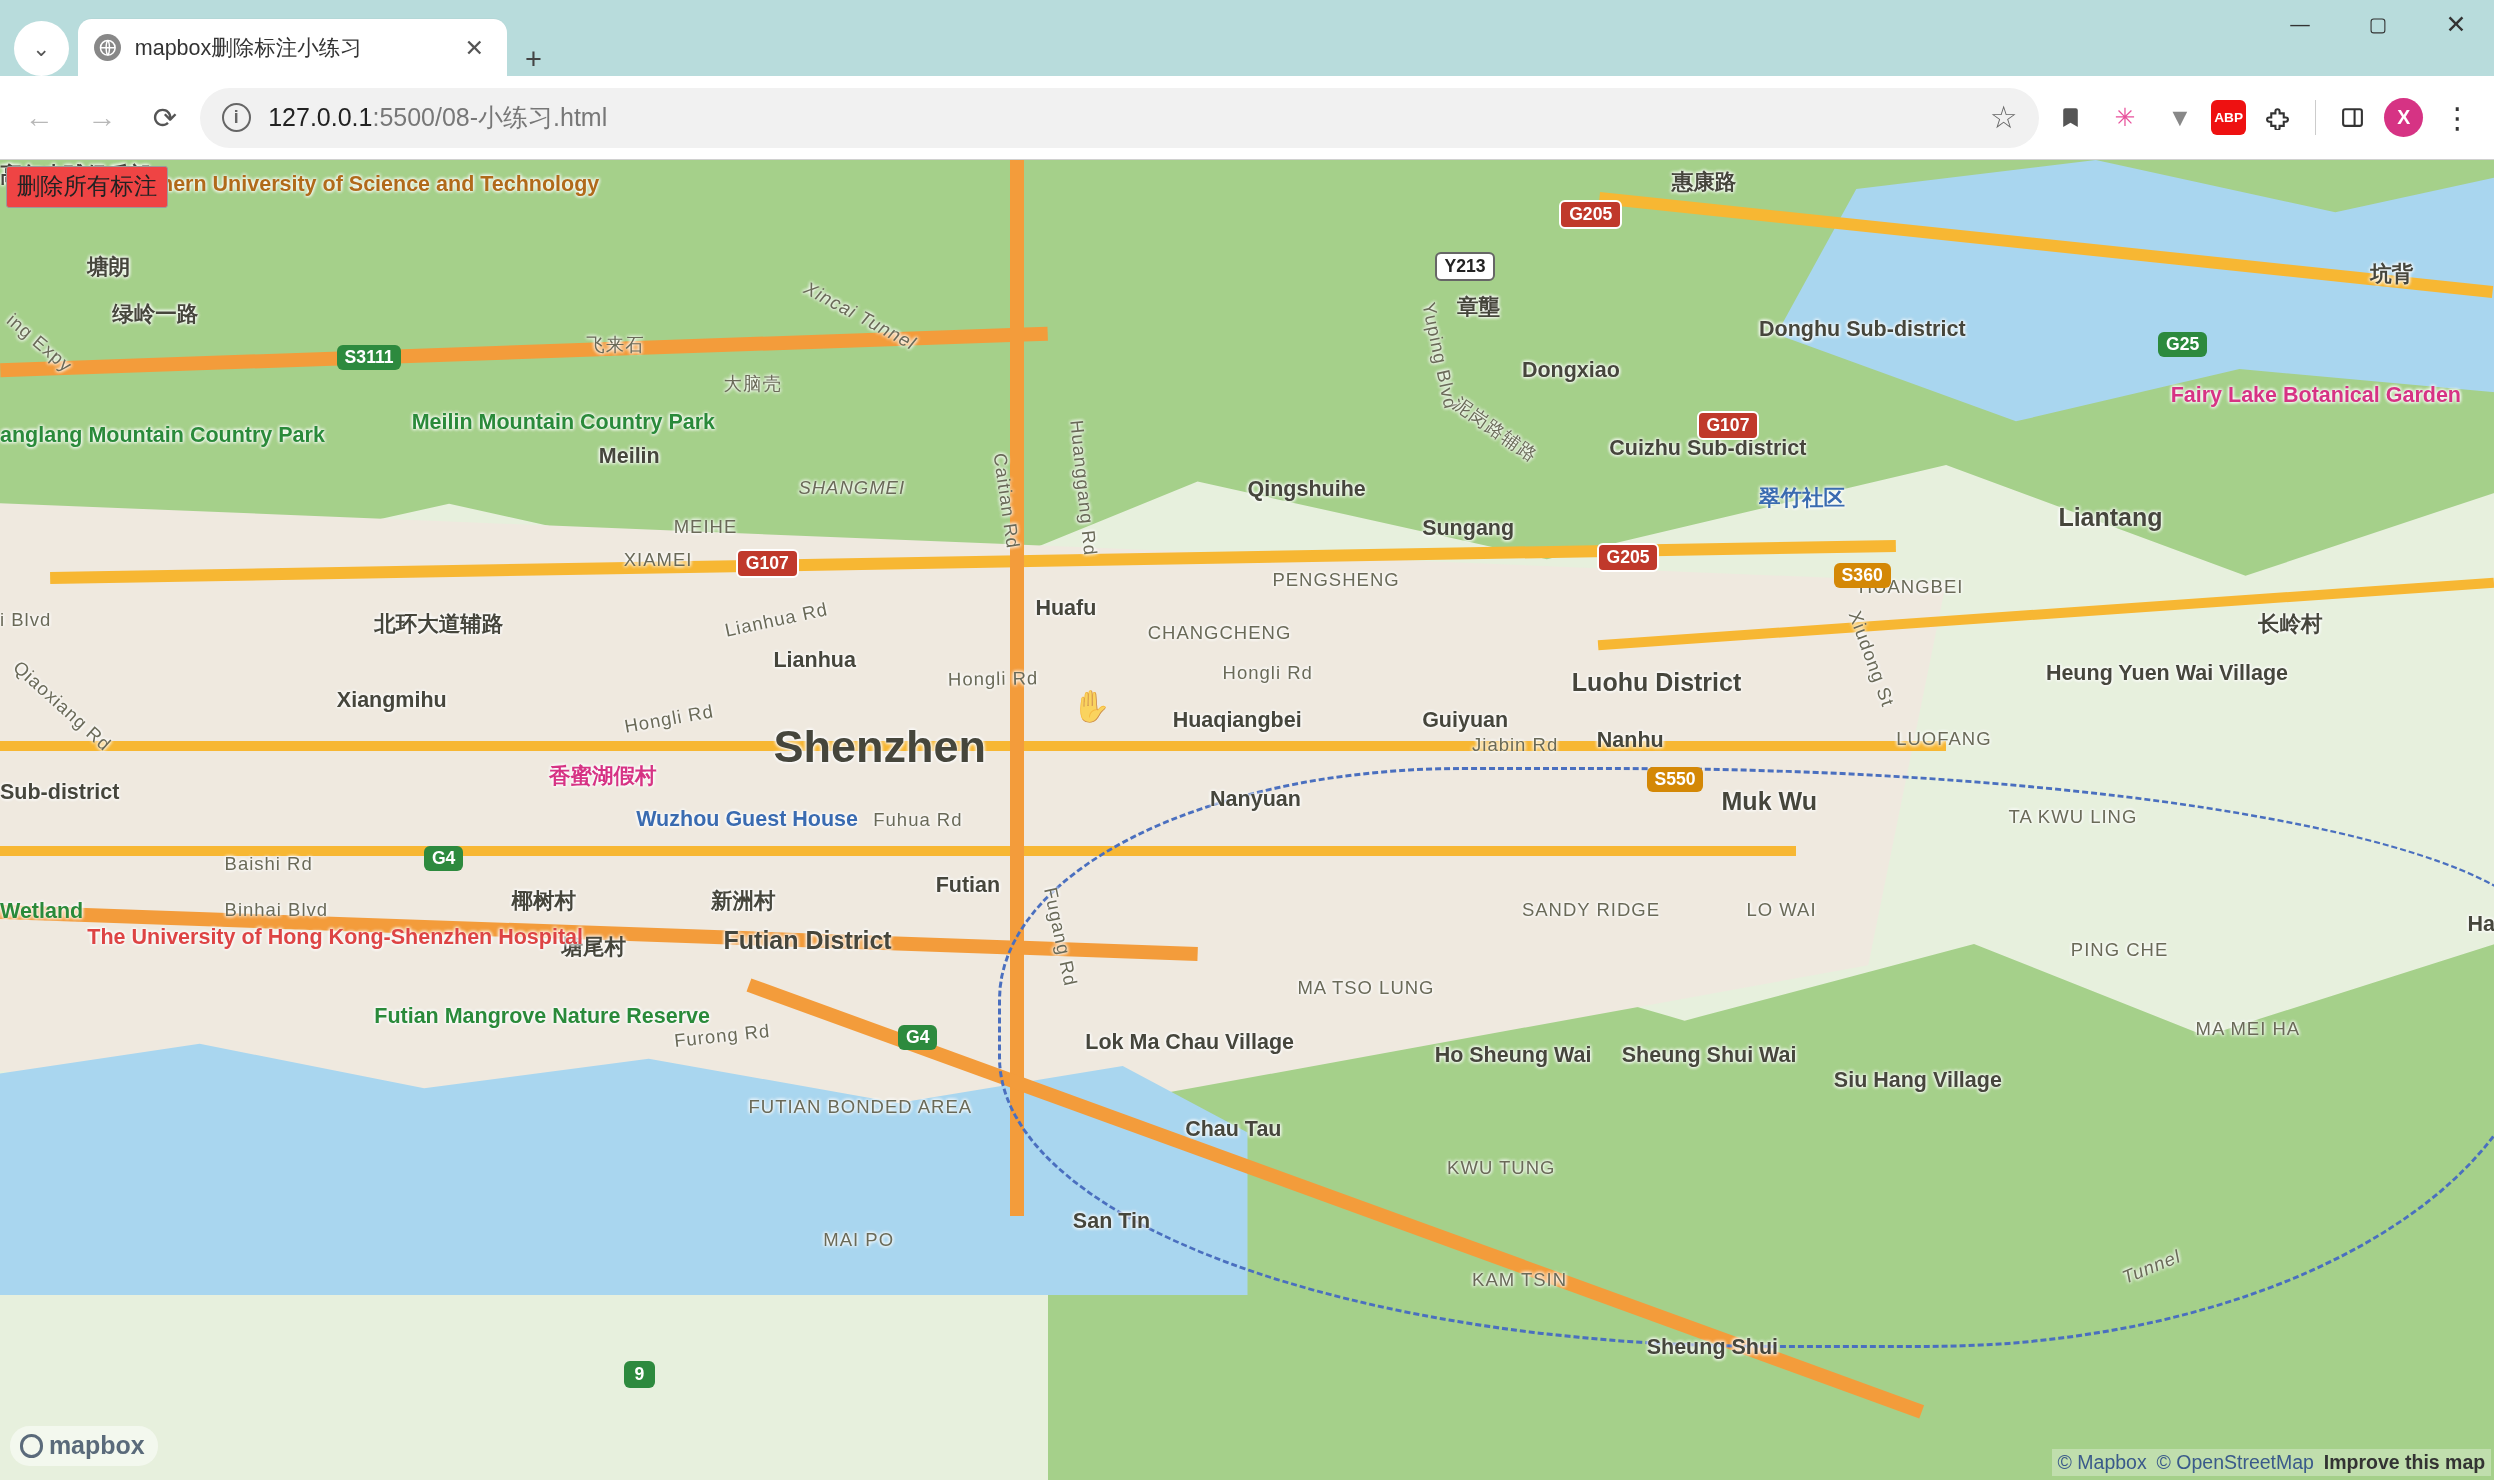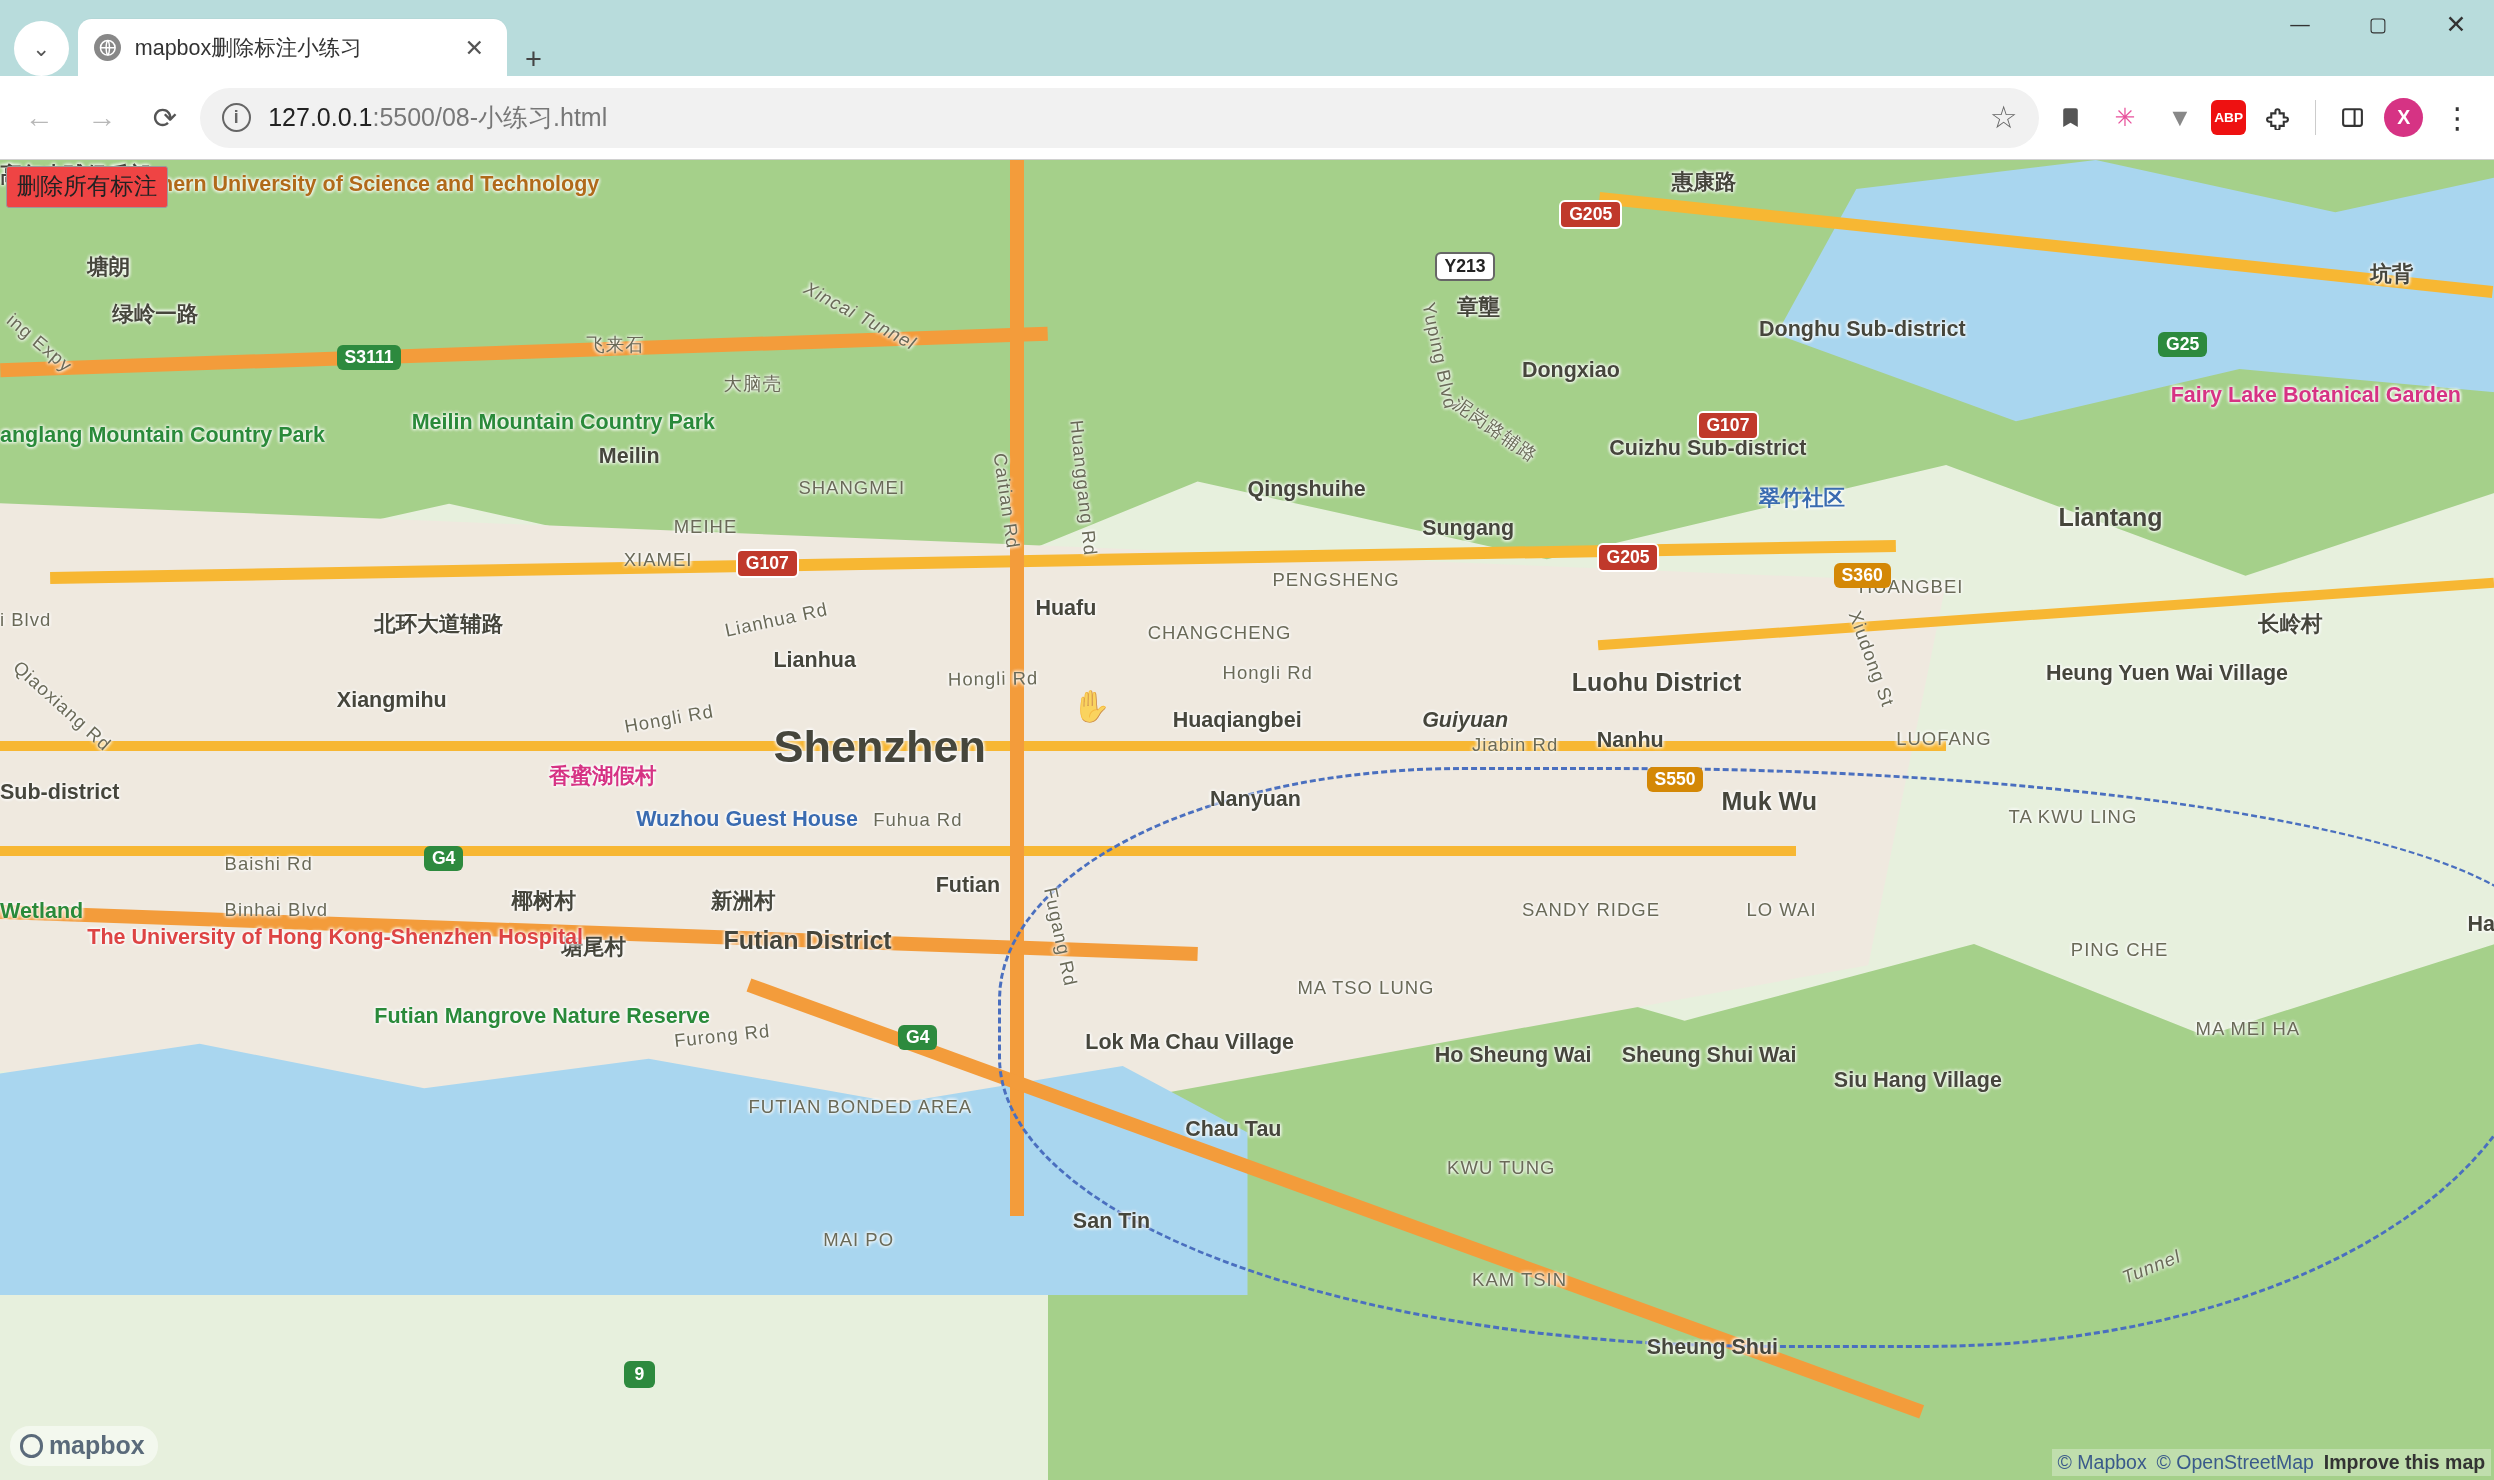--- a/index.html
+++ b/index.html
@@ -185,21 +185,21 @@
   <div class="place sm" style="top:33%;left:41.5%;">Huafu</div>
   <div class="place sm" style="top:41.5%;left:47%;">Huaqiangbei</div>
   <div class="place sm" style="top:47.5%;left:48.5%;">Nanyuan</div>
   <div class="place sm" style="top:54%;left:37.5%;">Futian</div>
   <div class="place sm" style="top:40%;left:13.5%;">Xiangmihu</div>
   <div class="place sm" style="top:27%;left:57%;">Sungang</div>
   <div class="place sm" style="top:24%;left:50%;">Qingshuihe</div>
   <div class="place sm" style="top:15%;left:61%;">Dongxiao</div>
   <div class="place sm" style="top:21%;left:64.5%;line-height:1.1;">Cuizhu Sub-district</div>
   <div class="place sm" style="top:12%;left:70.5%;line-height:1.1;">Donghu Sub-district</div>
-  <div class="place sm" style="top:41.5%;left:57%;font-style:italic;">Guiyuan</div>
+  <div class="place sm" style="top:41.5%;left:57%;">Guiyuan</div>
   <div class="place sm" style="top:43%;left:64%;">Nanhu</div>
   <div class="place sm" style="top:10%;left:58.4%;">章壟</div>
   <div class="place sm" style="top:7.5%;left:95%;">坑背</div>
   <div class="place sm" style="top:34%;left:90.5%;">长岭村</div>
   <div class="place sm" style="top:7%;left:3.5%;">塘朗</div>
   <div class="place sm" style="top:10.5%;left:4.5%;">绿岭一路</div>
   <div class="place sm" style="top:55%;left:28.5%;">新洲村</div>
   <div class="place sm" style="top:55%;left:20.5%;">椰树村</div>
   <div class="place sm" style="top:58.5%;left:22.5%;">塘尾村</div>
   <div class="place sm" style="top:0.5%;left:67%;">惠康路</div>
@@ -214,21 +214,21 @@
   <div class="place green sm" style="top:19%;left:16.5%;line-height:1.1;text-align:center;">Meilin Mountain Country Park</div>
   <div class="place green sm" style="top:20%;left:0;line-height:1.1;">anglang Mountain Country Park</div>
   <div class="place green sm" style="top:64%;left:15%;line-height:1.1;text-align:center;">Futian Mangrove Nature Reserve</div>
   <div class="place orange sm" style="top:1%;left:4.5%;line-height:1.05;">Southern University of Science and Technology</div>
   <div class="place blue sm" style="top:49%;left:25.5%;">Wuzhou Guest House</div>
   <div class="place pink sm" style="top:45.5%;left:22%;">香蜜湖假村</div>
   <div class="place red sm" style="top:58%;left:3.5%;line-height:1.05;text-align:center;">The University of Hong Kong-Shenzhen Hospital</div>
 
   <div class="place tiny" style="top:35%;left:46%;">CHANGCHENG</div>
   <div class="place tiny" style="top:31%;left:51%;">PENGSHENG</div>
-  <div class="place tiny" style="top:24%;left:32%;">SHANGMEI</div>
+  <div class="place tiny" style="top:24%;left:32%;font-style:italic;">SHANGMEI</div>
   <div class="place tiny" style="top:27%;left:27%;">MEIHE</div>
   <div class="place tiny" style="top:29.5%;left:25%;">XIAMEI</div>
   <div class="place tiny" style="top:31.5%;left:74.5%;">HUANGBEI</div>
   <div class="place tiny" style="top:43%;left:76%;">LUOFANG</div>
   <div class="place tiny" style="top:56%;left:61%;">SANDY RIDGE</div>
   <div class="place tiny" style="top:75.5%;left:58%;">KWU TUNG</div>
   <div class="place tiny" style="top:84%;left:59%;">KAM TSIN</div>
   <div class="place tiny" style="top:81%;left:33%;">MAI PO</div>
   <div class="place tiny" style="top:56%;left:70%;">LO WAI</div>
   <div class="place tiny" style="top:59%;left:83%;">PING CHE</div>

